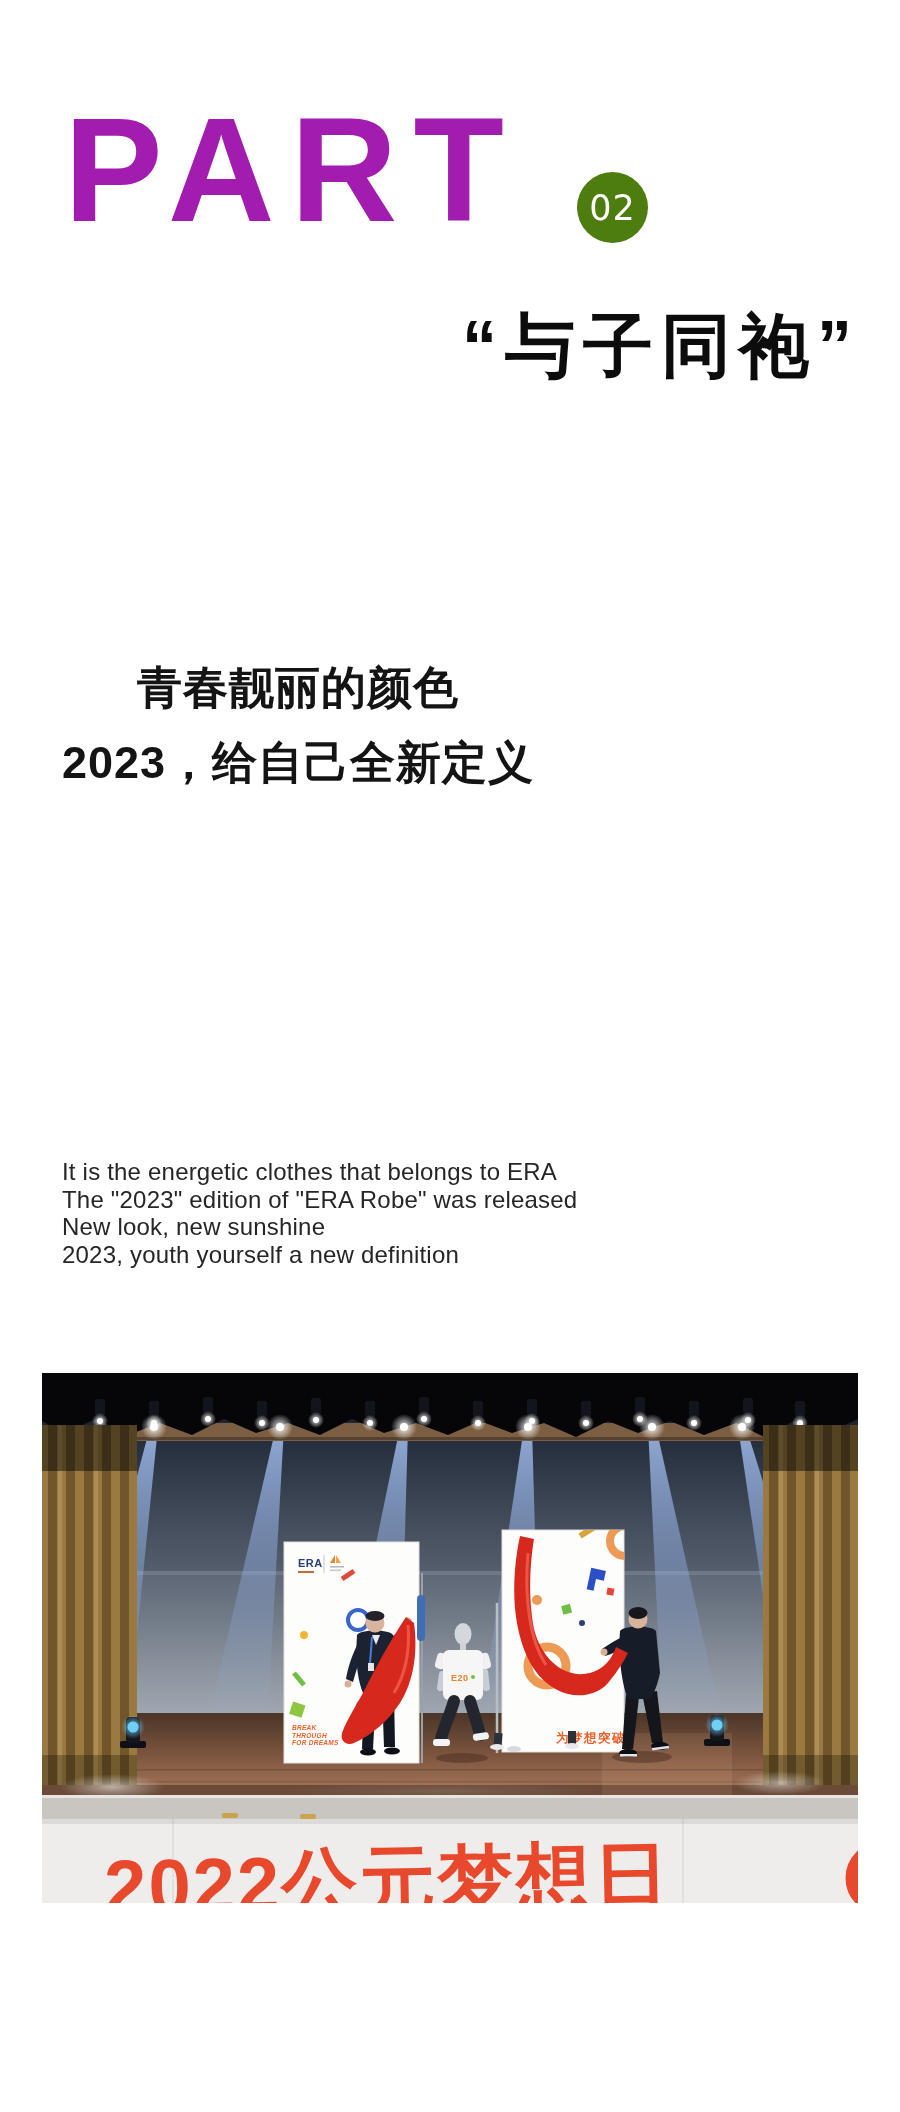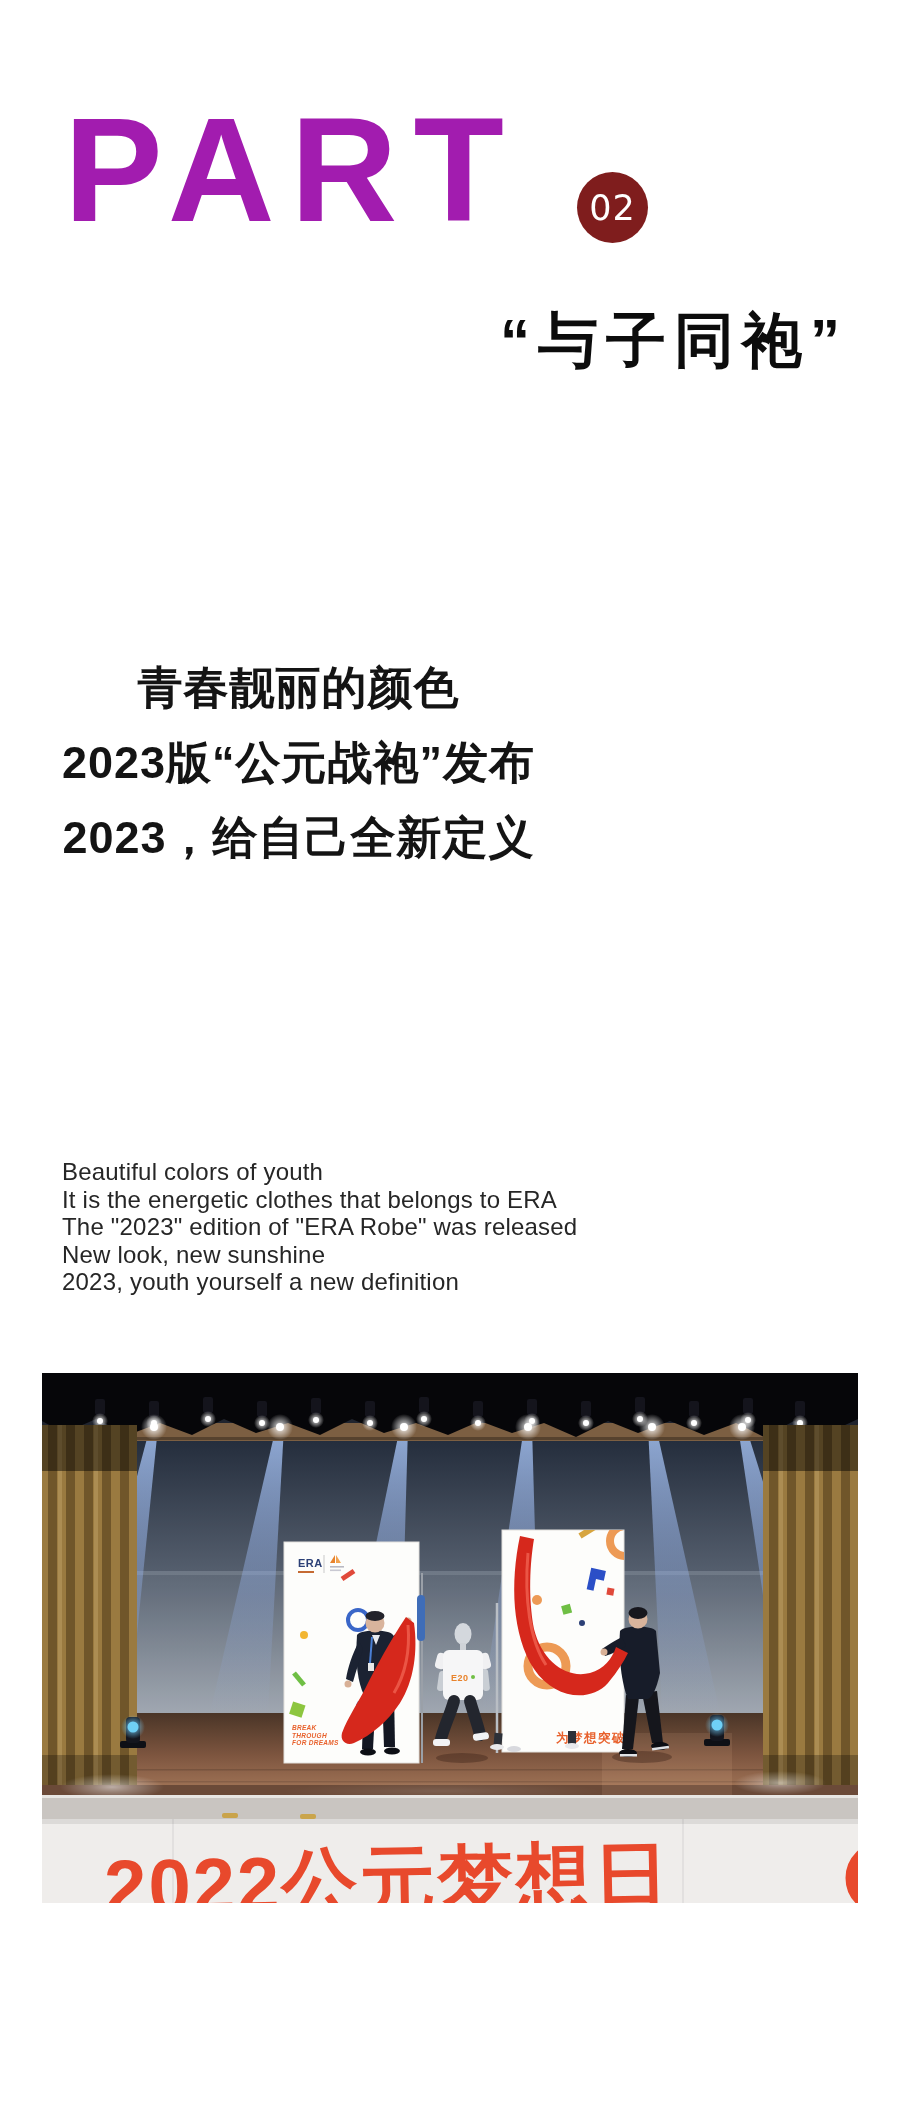--- a/index.html
+++ b/index.html
@@ -9,28 +9,28 @@
     font-family:"Liberation Sans","DejaVu Sans",sans-serif;
     color:#0d0d0d; overflow:hidden;
   }
   .part-heading {
     position:absolute; left:64px; top:96px;
     font-size:148px; line-height:148px; font-weight:900;
     letter-spacing:16px; color:#a21caf; white-space:nowrap;
   }
   .part-badge {
     position:absolute; left:577px; top:172px; width:71px; height:71px;
-    border-radius:50%; background:#7f1d1d; color:#ffffff;
+    border-radius:50%; background:#4d7c0f; color:#ffffff;
     display:flex; align-items:center; justify-content:center;
     font-family:"DejaVu Sans",sans-serif; font-size:35px; font-weight:400;
     letter-spacing:1px;
   }
   .section-title {
-    position:absolute; right:52px; top:306px;
-    font-size:60px; line-height:1.15; font-weight:700;
+    position:absolute; right:40px; top:306px;
+    font-size:70px; line-height:1.15; font-weight:700;
     letter-spacing:8px; white-space:nowrap; color:#0c0c0c;
   }
   .intro-cn {
     position:absolute; left:62px; top:650px;
     font-size:45px; line-height:75px; font-weight:700;
     letter-spacing:1px; color:#141414;text-align:center;
   }
   .intro-en {
     position:absolute; left:62px; top:1158px;
     font-size:24px; line-height:27.5px; font-weight:400;
@@ -46,26 +46,24 @@
 <body>
 
 <div class="part-heading">PART</div>
 <div class="part-badge">
   <span>02</span>
 </div>
 <div class="section-title">“与子同袍”</div>
 
 <div class="intro-cn">
   <div>青春靓丽的颜色</div>
-  <div>2023版“公元战袍”发布</div>
   <div>2023，给自己全新定义</div>
 </div>
 
 <div class="intro-en">
-  <div>Beautiful colors of youth</div>
   <div>It is the energetic clothes that belongs to ERA</div>
   <div>The "2023" edition of "ERA Robe" was released</div>
   <div>New look, new sunshine</div>
   <div>2023, youth yourself a new definition</div>
 </div>
 
 <div class="event-photo">
 <svg width="816" height="530" viewBox="0 0 816 530" xmlns="http://www.w3.org/2000/svg">
   <defs>
     <linearGradient id="screenGrad" x1="0" y1="0" x2="0" y2="1">

